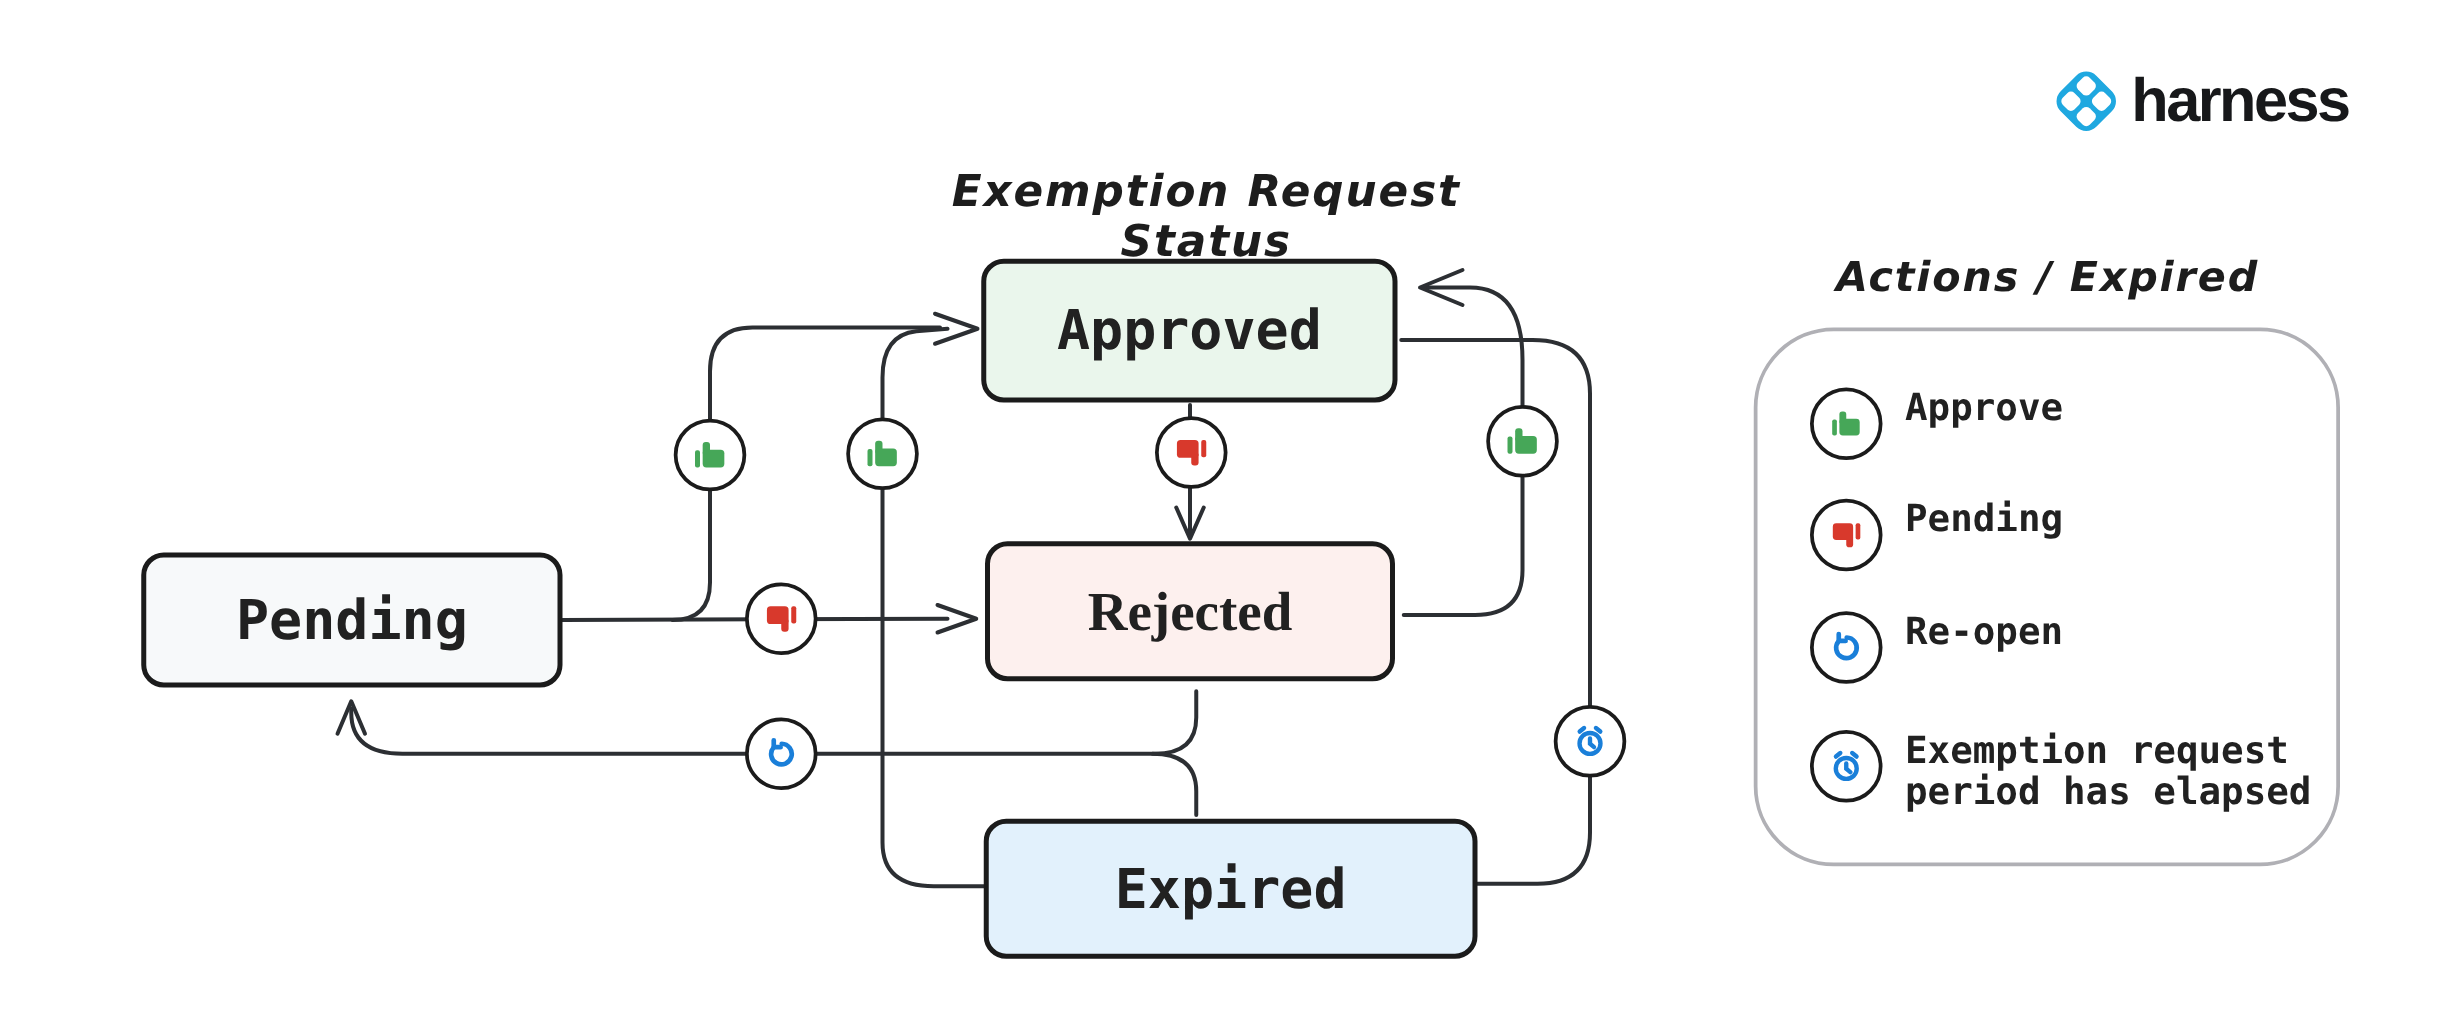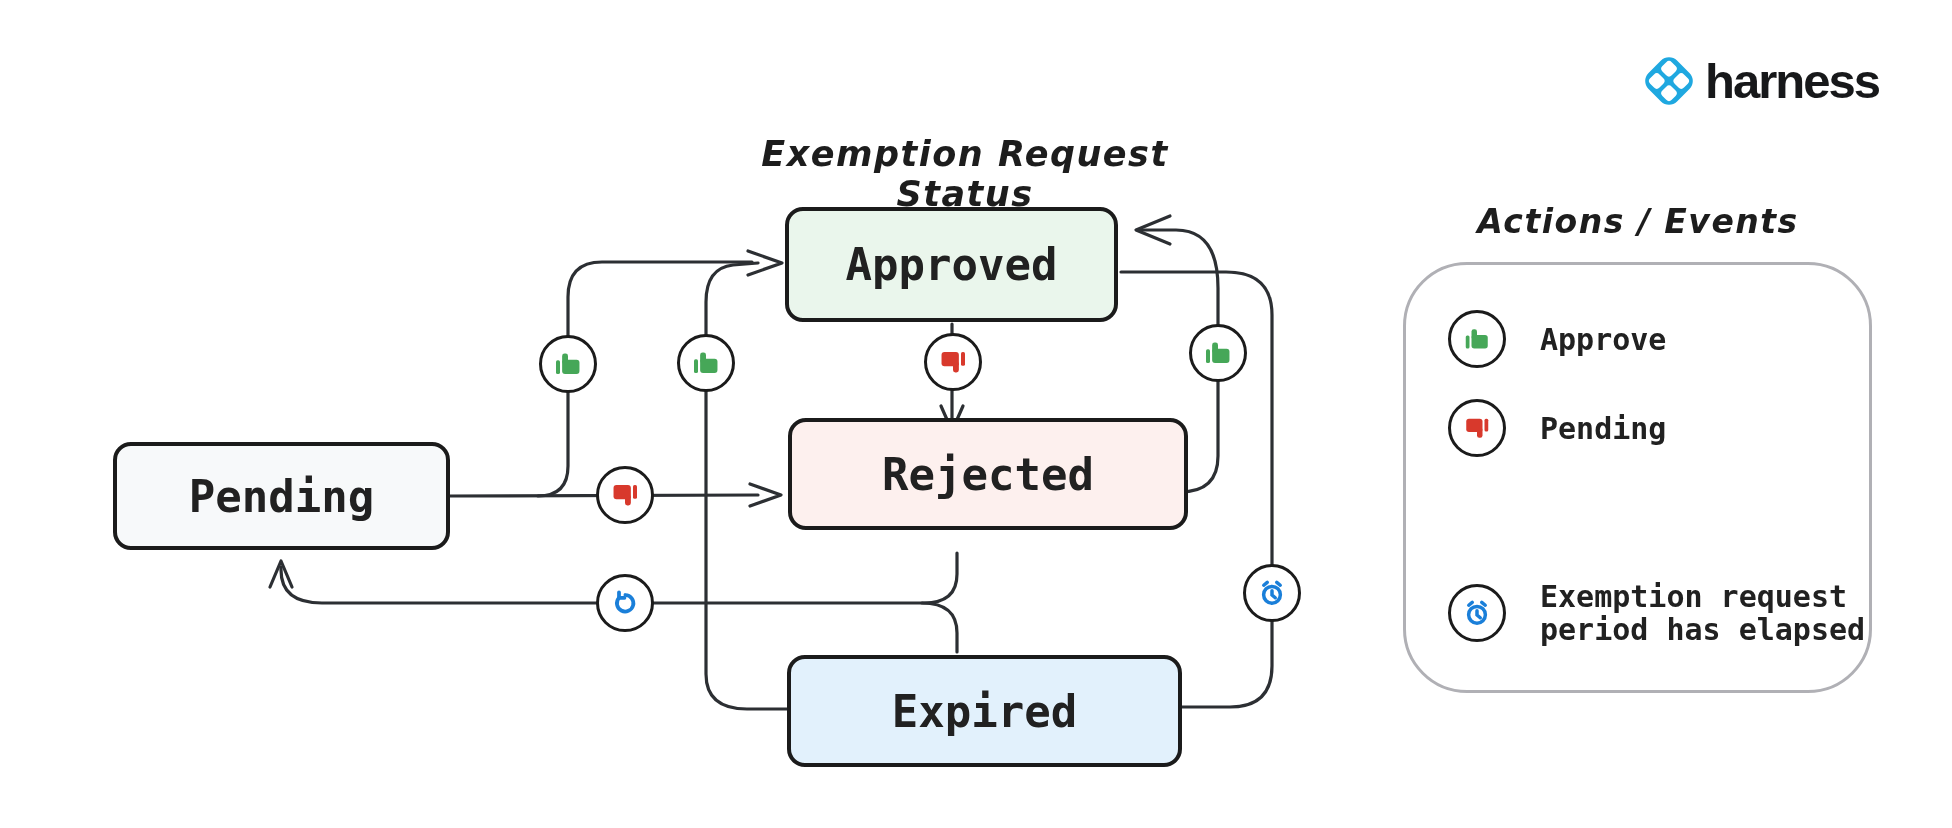--- a/index.html
+++ b/index.html
@@ -11,31 +11,31 @@
   .hand{position:absolute;font-style:italic;font-weight:600;color:#1d1d1d;
         letter-spacing:1.5px;text-align:center;font-family:"DejaVu Sans",sans-serif;}
   .diagram-title{left:690px;top:118px;width:550px;font-size:35px;margin-top:16px;}
   .legend-title{left:1403px;top:202px;width:470px;font-size:33px;}
 
   .node{position:absolute;box-sizing:border-box;border:4.5px solid #1b1b1b;border-radius:18px;
         display:flex;align-items:center;justify-content:center;
         font-family:"DejaVu Sans Mono",monospace;font-weight:600;font-size:44px;color:#212121;}
   .node-pending {left:113px;top:442px;width:337px;height:108px;background:#f7f9fa;}
   .node-approved{left:785px;top:207px;width:333px;height:115px;background:#eaf6ec;}
-  .node-rejected{left:788px;top:418px;width:400px;height:112px;background:#fdf0ee;}
+  .node-rejected{left:788px;top:433px;width:328px;height:112px;background:#fdf0ee;font-family:Liberation Serif, serif;}
   .node-expired {left:787px;top:655px;width:395px;height:112px;background:#e2f1fc;}
 
   .badge{position:absolute;width:58px;height:58px;border-radius:50%;background:#ffffff;
          box-sizing:border-box;border:3.4px solid #1b1b1b;
          display:flex;align-items:center;justify-content:center;}
   .badge svg{display:block;}
 
   .legend-box{position:absolute;left:1403px;top:262px;width:469px;height:431px;box-sizing:border-box;
               border:3px solid #b0b0b5;border-radius:64px;background:#ffffff;}
-  .legend-row{position:absolute;left:1448px;height:58px;display:flex;align-items:center;gap:34px;}
+  .legend-row{position:absolute;left:1448px;height:58px;display:flex;align-items:flex-start;gap:18px;}
   .legend-label{font-family:"DejaVu Sans Mono",monospace;font-weight:600;font-size:30px;
                 line-height:33px;color:#212121;white-space:pre-line;}
   .legend-label.wrap{width:330px;}
 
   .logo{position:absolute;left:1638px;top:50px;display:flex;align-items:center;gap:5px;}
   .logo-word{font-family:"Liberation Sans","DejaVu Sans",sans-serif;font-weight:700;
              font-size:49px;letter-spacing:-2px;color:#17181a;}
 </style>
 </head>
 <body>
@@ -61,21 +61,21 @@
     <path d="M1121 272 L1226 272 Q1272 272 1272 315 L1272 666 Q1272 707 1230 707 L1146 707"></path>
     <path d="M1176 693 L1142 707 L1176 721"></path>
 
     <path d="M957 553 L957 574 Q957 603 924 603 L322 603 Q281 603 281 570 L281 567"></path>
     <path d="M270 587 L281 561 L292 587"></path>
 
     <path d="M957 652 L957 633 Q957 603 922 603"></path>
   </svg>
 
   <div class="hand diagram-title">Exemption Request Status</div>
-  <div class="hand legend-title">Actions / Events</div>
+  <div class="hand legend-title">Actions / Expired</div>
 
   <div class="logo">
     <svg width="62" height="62" viewBox="0 0 24 24">
       <g transform="rotate(45 12 12)">
         <rect x="4.2" y="4.2" width="15.6" height="15.6" rx="4.4" fill="#1fa8e0"></rect>
         <rect x="6.1" y="6.1" width="5.1" height="5.1" rx="1.5" fill="#fff"></rect>
         <rect x="12.8" y="6.1" width="5.1" height="5.1" rx="1.5" fill="#fff"></rect>
         <rect x="6.1" y="12.8" width="5.1" height="5.1" rx="1.5" fill="#fff"></rect>
         <rect x="12.8" y="12.8" width="5.1" height="5.1" rx="1.5" fill="#fff"></rect>
       </g>
@@ -169,20 +169,29 @@
         <g transform="rotate(180 12 12)">
             <rect x="3" y="9.2" width="3" height="10.3" rx="1.2"></rect>
             <rect x="7.6" y="4.2" width="4.4" height="8" rx="1.8"></rect>
             <rect x="7.6" y="8.8" width="13" height="10.7" rx="2.2"></rect>
           </g>
       </svg>
     </div>
     <span class="legend-label">Pending</span>
   </div>
 
+  <div class="legend-row" style="top:489px;">
+    <div class="badge" style="position:static;">
+      <svg width="30" height="30" viewBox="0 0 24 24" fill="none" stroke="#1a7fd9" stroke-width="3" stroke-linecap="round" stroke-linejoin="round">
+        <path d="M7.2 7.8 A6.6 6.6 0 1 0 12.3 5.6"></path>
+          <path d="M7.2 3.4 L7.2 7.8 L11.6 7.8"></path>
+      </svg>
+    </div>
+    <span class="legend-label">Re-open</span>
+  </div>
 
   <div class="legend-row" style="top:584px;">
     <div class="badge" style="position:static;">
       <svg width="30" height="30" viewBox="0 0 24 24" fill="none" stroke="#1a7fd9" stroke-width="2.8" stroke-linecap="round">
         <circle cx="12" cy="13.4" r="6.7"></circle>
           <path d="M12 10.2 L12 13.6 L14.6 15.8"></path>
           <path d="M5.4 5.8 L8.2 3.5"></path>
           <path d="M18.6 5.8 L15.8 3.5"></path>
       </svg>
     </div>

